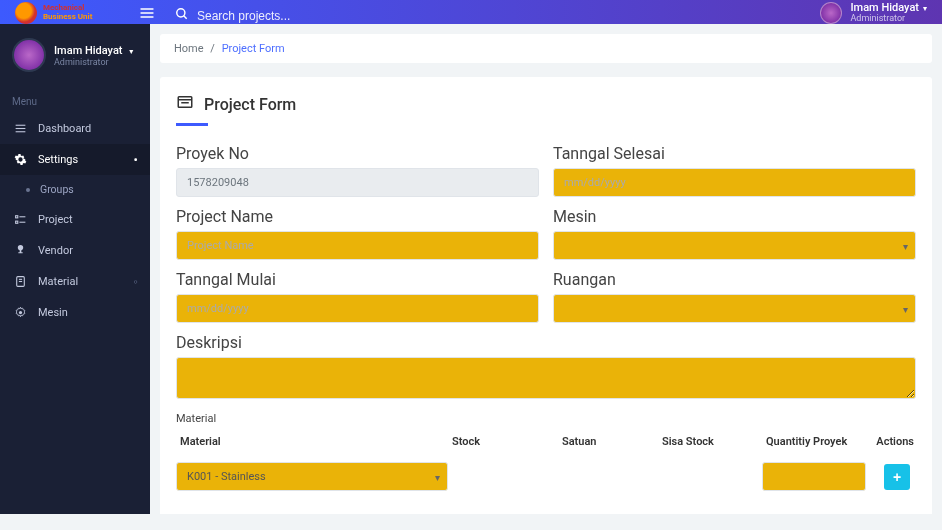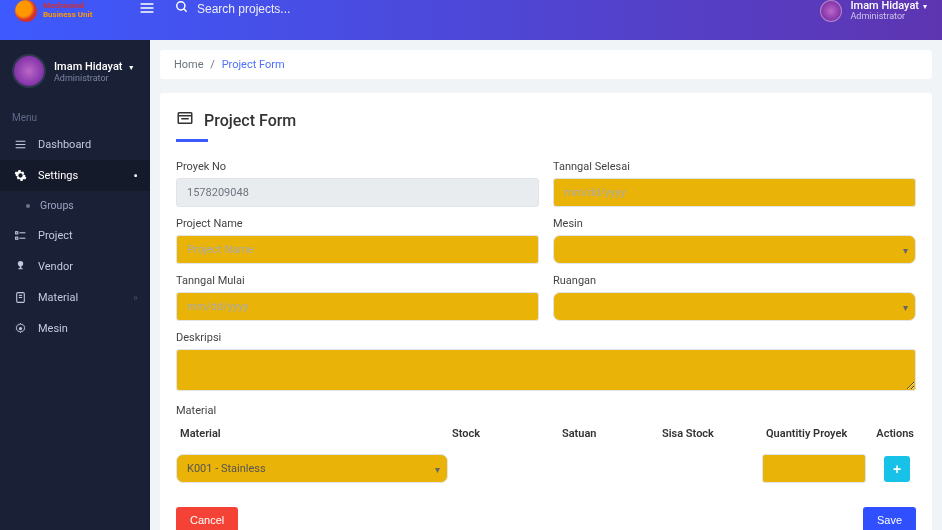--- a/index.html
+++ b/index.html
@@ -1,18 +1,18 @@
 <!DOCTYPE html>
 <html><head>
   <meta charset="utf-8">
   <style>
     * { box-sizing: border-box; margin: 0; padding: 0; }
     body { font-family: -apple-system, BlinkMacSystemFont, "Segoe UI", Roboto, Arial, sans-serif; background: #f1f4f6; font-size: 13px; color: #333; width: 942px; height: 530px; overflow: hidden; }
     
-    .topbar { background: linear-gradient(90deg, #3d5afe 0%, #5e35b1 100%); height: 40px; display: flex; align-items: flex-start; padding: 0 15px; color: #fff; }
+    .topbar { background: linear-gradient(90deg, #3d5afe 0%, #5e35b1 100%); height: 24px; display: flex; align-items: flex-end; padding: 0 15px; color: #fff; }
     .logo { width: 124px; display: flex; align-items: center; }
     .logo-img { width: 22px; height: 22px; background: radial-gradient(circle at 40% 40%, #ff9800 40%, #d32f2f 60%); border-radius: 50%; margin-right: 6px; }
     .logo-text { font-size: 8px; line-height: 1.1; }
     .logo-text .l1 { color: #d32f2f; font-weight: bold; }
     .logo-text .l2 { color: #ff9800; font-weight: bold; }
     .hamburger { width: 18px; cursor: pointer; margin-right: 18px; }
     .search-wrap { display: flex; align-items: center; flex: 1; }
     .search-icon { margin-right: 8px; }
     .search-input { background: transparent; border: none; color: #fff; font-size: 12px; outline: none; width: 200px; }
     .search-input::placeholder { color: rgba(255,255,255,0.9); }
@@ -44,24 +44,24 @@
     .breadcrumb .current { color: #4e6fff; }
     
     .panel { background: #fff; border-radius: 3px; padding: 16px; }
     .panel-title { display: flex; align-items: center; font-size: 16px; font-weight: 500; color: #333; margin-bottom: 8px; }
     .panel-title .pt-icon { margin-right: 10px; }
     .title-underline { width: 32px; height: 3px; background: #3d5afe; margin-bottom: 18px; }
     
     .form-row { display: flex; gap: 14px; margin-bottom: 10px; }
     .form-col { flex: 1; }
     .form-full { width: 100%; margin-bottom: 10px; }
-    label { display: block; font-size: 11px; color: #444; margin-bottom: 5px; }
+    label { display: block; font-size: 16px; color: #444; margin-bottom: 5px; }
     .input, .select, .textarea { width: 100%; border: 1px solid #e0e4e9; border-radius: 3px; padding: 7px 10px; font-size: 11px; color: #555; background: #eab308; font-family: inherit; }
     .input.readonly { background: #e9ecef; color: #6c757d; }
-    .select { appearance: none; background-image: none; position: relative; border-radius: 7px; }
+    .select { appearance: none; background-image: none; position: relative; }
     .select-wrap { position: relative; }
     .select-wrap::after { content: "▾"; position: absolute; right: 8px; top: 50%; transform: translateY(-50%); font-size: 10px; color: #666; pointer-events: none; }
     .textarea { min-height: 30px; resize: vertical; }
     .input::placeholder { color: #aaa; }
     
     .material-section { margin-top: 6px; }
     .material-label { font-size: 11px; color: #444; margin-bottom: 10px; }
     .material-table { width: 100%; }
     .material-head { display: flex; padding: 0 4px 10px; font-size: 11px; font-weight: 600; color: #333; }
     .material-row { display: flex; padding: 4px 0; align-items: center; }

